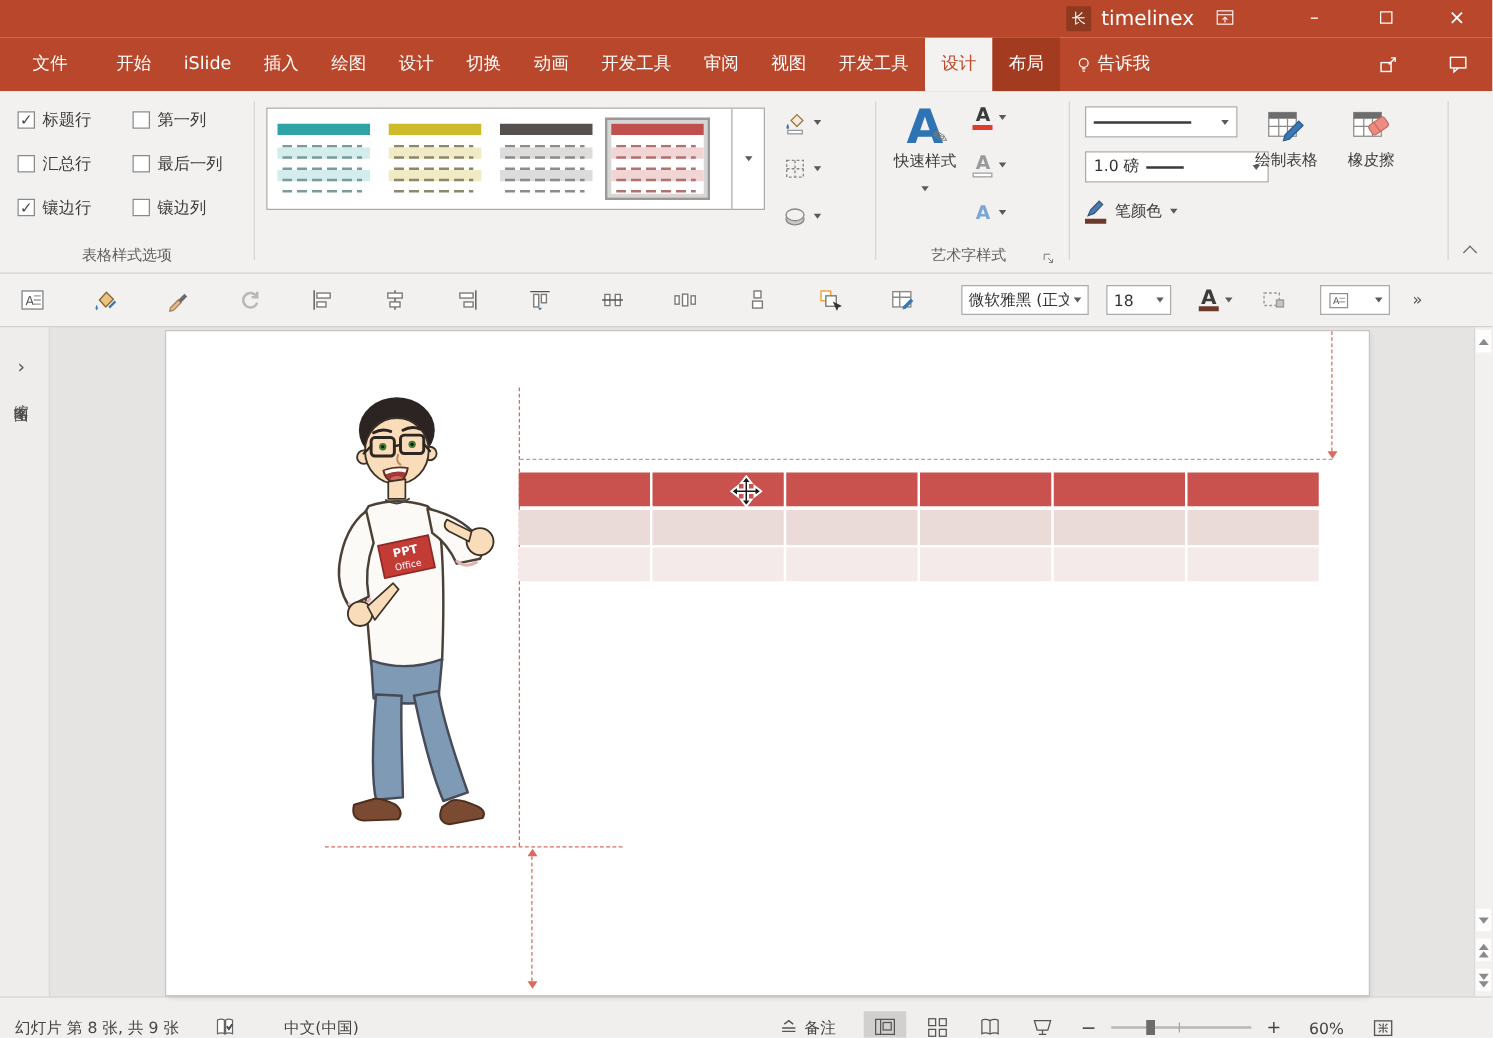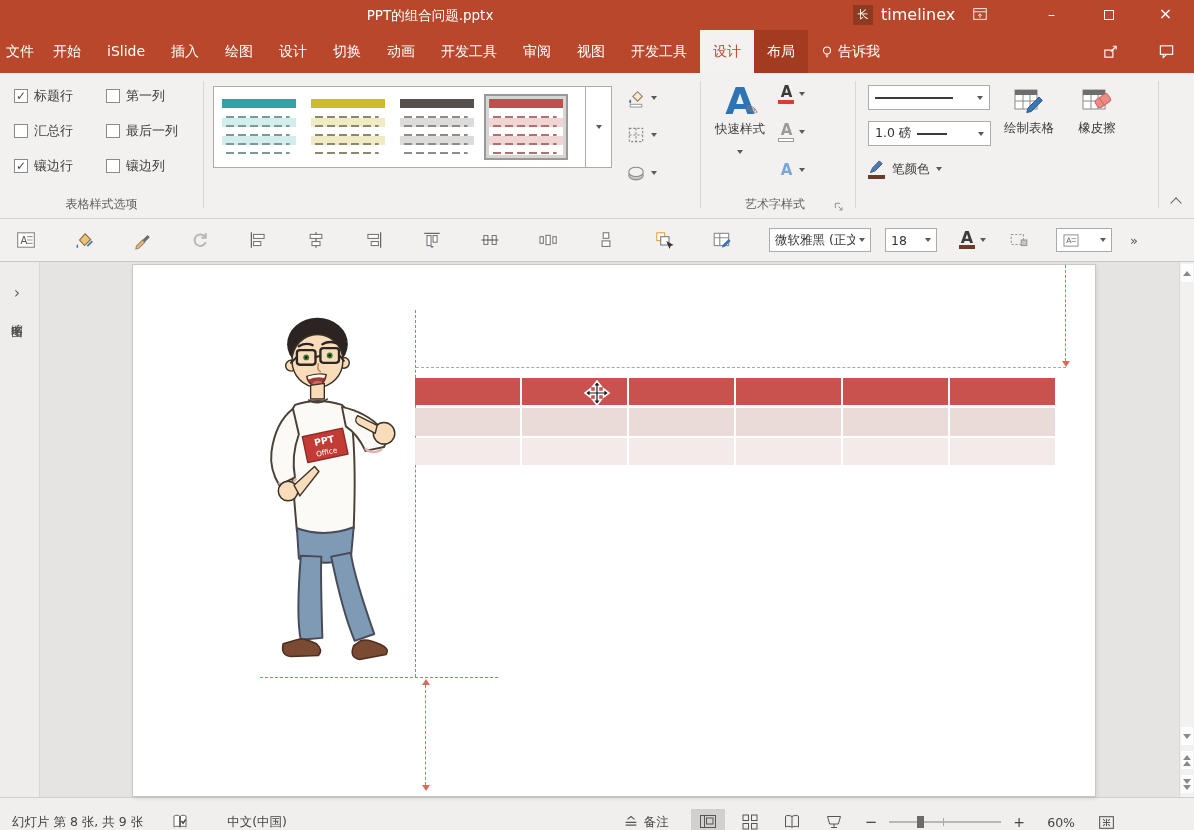--- a/index.html
+++ b/index.html
@@ -13,21 +13,21 @@
     font-size:11px;text-align:center;line-height:20px;}
   #tb-user{position:absolute;left:881px;top:0;line-height:30px;font-size:16px;}
   .cap-btn{position:absolute;top:0;width:57px;height:30px;text-align:center;line-height:28px;font-size:14px;color:#fff;}
   #btn-ribbon-display{left:972px;width:44px;padding-top:6px;}
   #btn-min{left:1023px;}#btn-max{left:1080px;}#btn-close{left:1137px;font-size:16px;}
   #btn-max .boxglyph{display:inline-block;width:10px;height:10px;border:1px solid #fff;vertical-align:middle;}
 
   
   #tabrow{height:43px;background:#B9472B;display:flex;color:#fff;font-size:14px;align-items:stretch;}
   .tab{padding:0 13px;line-height:43px;white-space:nowrap;}
-  #tab-file{padding:0 6px;}
+  #tab-file{padding:0 26px;}
   .tab-ctx-active{background:#F4F2F1;color:#BE4A2B;}
   .tab-ctx{background:#A33B20;}
   #tab-tellme{display:flex;align-items:center;gap:4px;padding:0 12px;}
   #tabrow .right-icons{margin-left:auto;display:flex;}
   .tr-icon{width:56px;display:flex;align-items:center;justify-content:center;}
 
   
   #ribbon{height:146px;background:#F3F1F0;position:relative;border-bottom:1px solid #D5D2CF;font-size:13px;}
   .rdiv{position:absolute;top:8px;bottom:10px;width:1px;background:#D8D5D2;}
   .grp-label{position:absolute;bottom:5px;text-align:center;color:#605D5A;font-size:12px;}
@@ -127,21 +127,20 @@
   #zoom-tick{position:absolute;left:54px;top:-3px;width:1px;height:8px;background:#A9A7A5;}
   #zoom-thumb{position:absolute;left:28px;top:-5px;width:7px;height:12px;background:#6b6b6b;}
   #zoom-in{margin:0 10px 0 6px;font-size:14px;color:#444;}
   #zoom-pct{width:40px;text-align:right;margin-right:22px;}
   svg{display:block;}
 </style>
 </head>
 <body>
 
 <div id="titlebar">
-  <div id="tb-title">PPT的组合问题.pptx</div>
   <div id="user-avatar">长</div>
   <div id="tb-user">timelinex</div>
   <div id="btn-ribbon-display" class="cap-btn">
     <svg width="16" height="16" viewBox="0 0 18 18">
         <rect x="2" y="3" width="14" height="12" fill="none" stroke="#fff"></rect>
         <path d="M2 6.5h14" stroke="#fff"></path>
         <path d="M9 13.5v-4.5" stroke="#fff"></path>
         <path d="M6.8 11 L9 8.8 l2.2 2.2" fill="none" stroke="#fff"></path>
       </svg>
   </div>
@@ -325,21 +324,21 @@
         <path d="M3 3h6 M3 3v6" stroke="#777" fill="none"></path>
         <path d="M7 7l4 4 M11.5 8v3.5H8" stroke="#777" fill="none"></path>
       </svg>
   </div>
   <div class="rdiv" style="left:855px;"></div>
 
   <div class="combo" style="left:868px;top:12px;width:122px;height:25px;">
     <span class="line" style="width:78px;"></span>
       <span class="caret" style="margin-left:auto;"></span>
   </div>
-  <div class="combo" style="left:868px;top:48px;width:123px;height:25px;">
+  <div class="combo" style="left:868px;top:48px;width:147px;height:25px;">
     <span style="font-size:12.5px;">1.0 磅</span>
     <span class="line" style="width:30px;"></span>
       <span class="caret" style="margin-left:auto;"></span>
   </div>
   <div style="position:absolute;left:868px;top:86px;display:flex;align-items:center;gap:6px;">
     <span>
       <svg width="18" height="15" viewBox="0 0 18 16">
           <path d="M2 14.5 l2.2-5 L11.5 2 l3 3 -7.3 7.5 -5.2 2 Z" fill="#4a7ab2" stroke="#33537a"></path>
         </svg>
       <span style="display:block;width:17px;height:4px;background:#6B3A2A;margin-top:1px;"></span>

